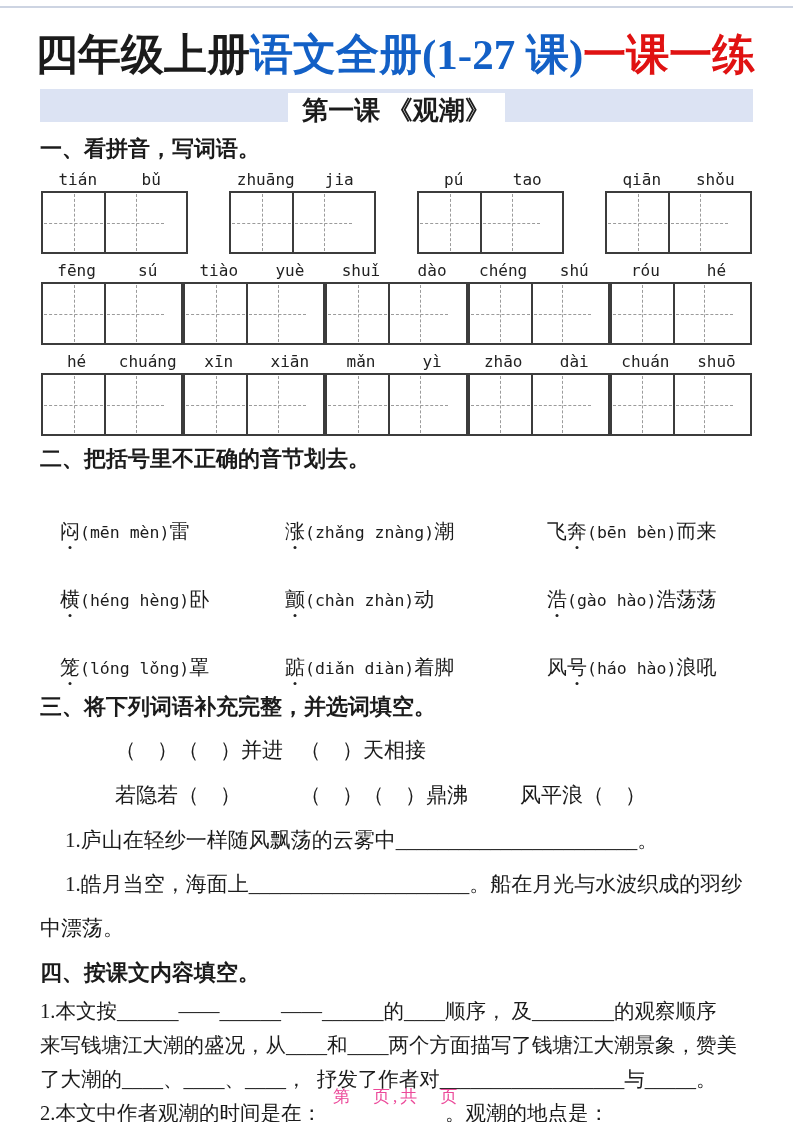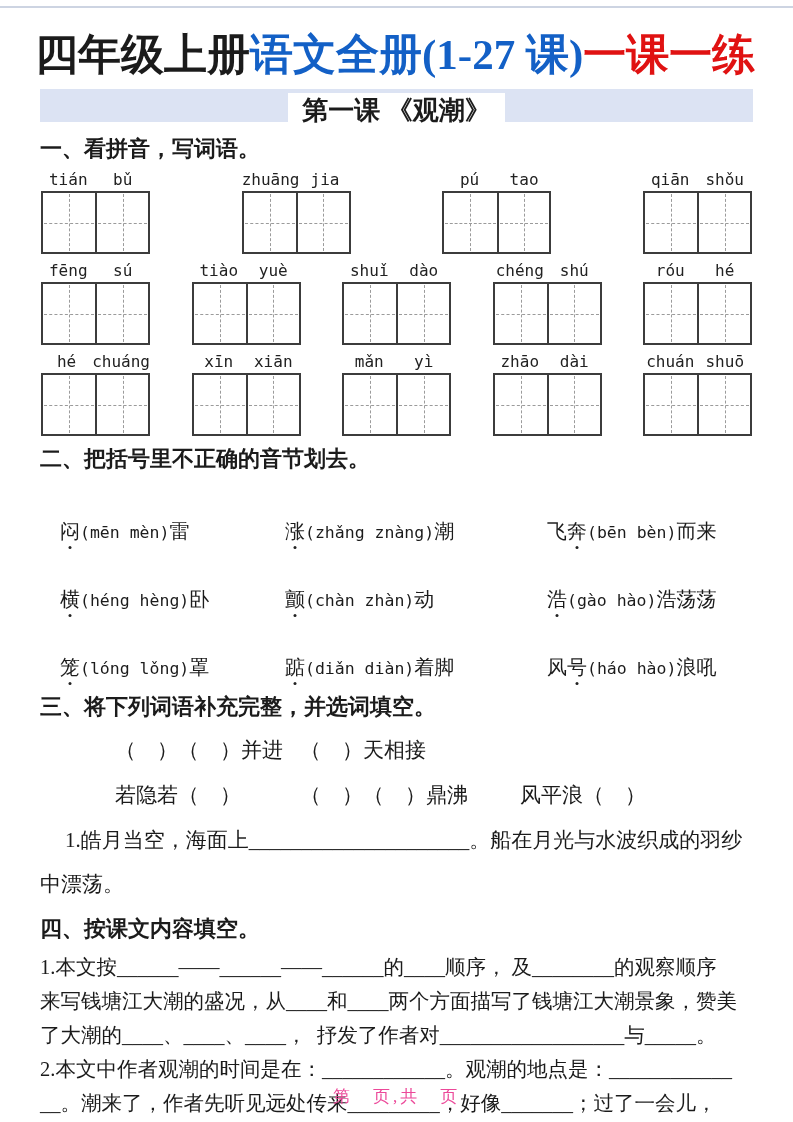--- a/index.html
+++ b/index.html
@@ -28,21 +28,21 @@
     display:inline-block;background:#ffffff;padding:0 14px;
     font-size:26px;font-weight:bold;line-height:36px;transform:translateY(4px);
   }
 
   
   .hsec{font-size:22px;font-weight:bold;margin:8px 0 6px 0;}
   .hsec.light{font-weight:600;}
 
   
   .pyrow{display:flex;justify-content:space-between;margin:6px 1px 7px 1px;}
-  .wb{width:109px;}
+  .wb{width:147px;}
   .py{display:flex;font-family:"DejaVu Sans Mono","Liberation Mono",monospace;font-size:16px;margin-bottom:2px;color:#222;}
   .py span{flex:1;text-align:center;white-space:nowrap;}
   .grid{display:flex;border:2px solid #3c3c3c;background:#fff;}
   .c{width:61px;height:59px;position:relative;}
   .c + .c{border-left:2px solid #3c3c3c;}
   .c::before{content:"";position:absolute;left:50%;top:1px;bottom:1px;border-left:1px dashed #9b9b9b;}
   .c::after{content:"";position:absolute;top:50%;left:1px;right:1px;border-top:1px dashed #9b9b9b;}
 
   
   .s2grid{display:grid;grid-template-columns:225px 262px 1fr;margin:4px 0 2px 20px;font-size:20px;line-height:31px;}
@@ -240,20 +240,21 @@
   <div class="hsec">三、将下列词语补充完整，并选词填空。</div>
   <div class="phline">
     <span>（　）（　）并进</span>
     <span>（　）天相接</span>
   </div>
   <div class="phline">
     <span>若隐若（　）</span>
     <span>（　）（　）鼎沸</span>
     <span>风平浪（　）</span>
   </div>
+  <p class="fillp">1.庐山在轻纱一样随风飘荡的云雾中_______________________。</p>
   <p class="fillp">1.皓月当空，海面上_____________________。船在月光与水波织成的羽纱
 中漂荡。</p>
 
   <div class="hsec">四、按课文内容填空。</div>
   <p class="para">1.本文按______——______——______的____顺序， 及________的观察顺序
 来写钱塘江大潮的盛况，从____和____两个方面描写了钱塘江大潮景象，赞美
 了大潮的____、____、____，  抒发了作者对__________________与_____。</p>
   <p class="para">2.本文中作者观潮的时间是在：____________。观潮的地点是：____________
 __。潮来了，作者先听见远处传来_________，好像_______；过了一会儿，
 浪潮越来越近了，那声音如同________，好像__________________；当潮头

